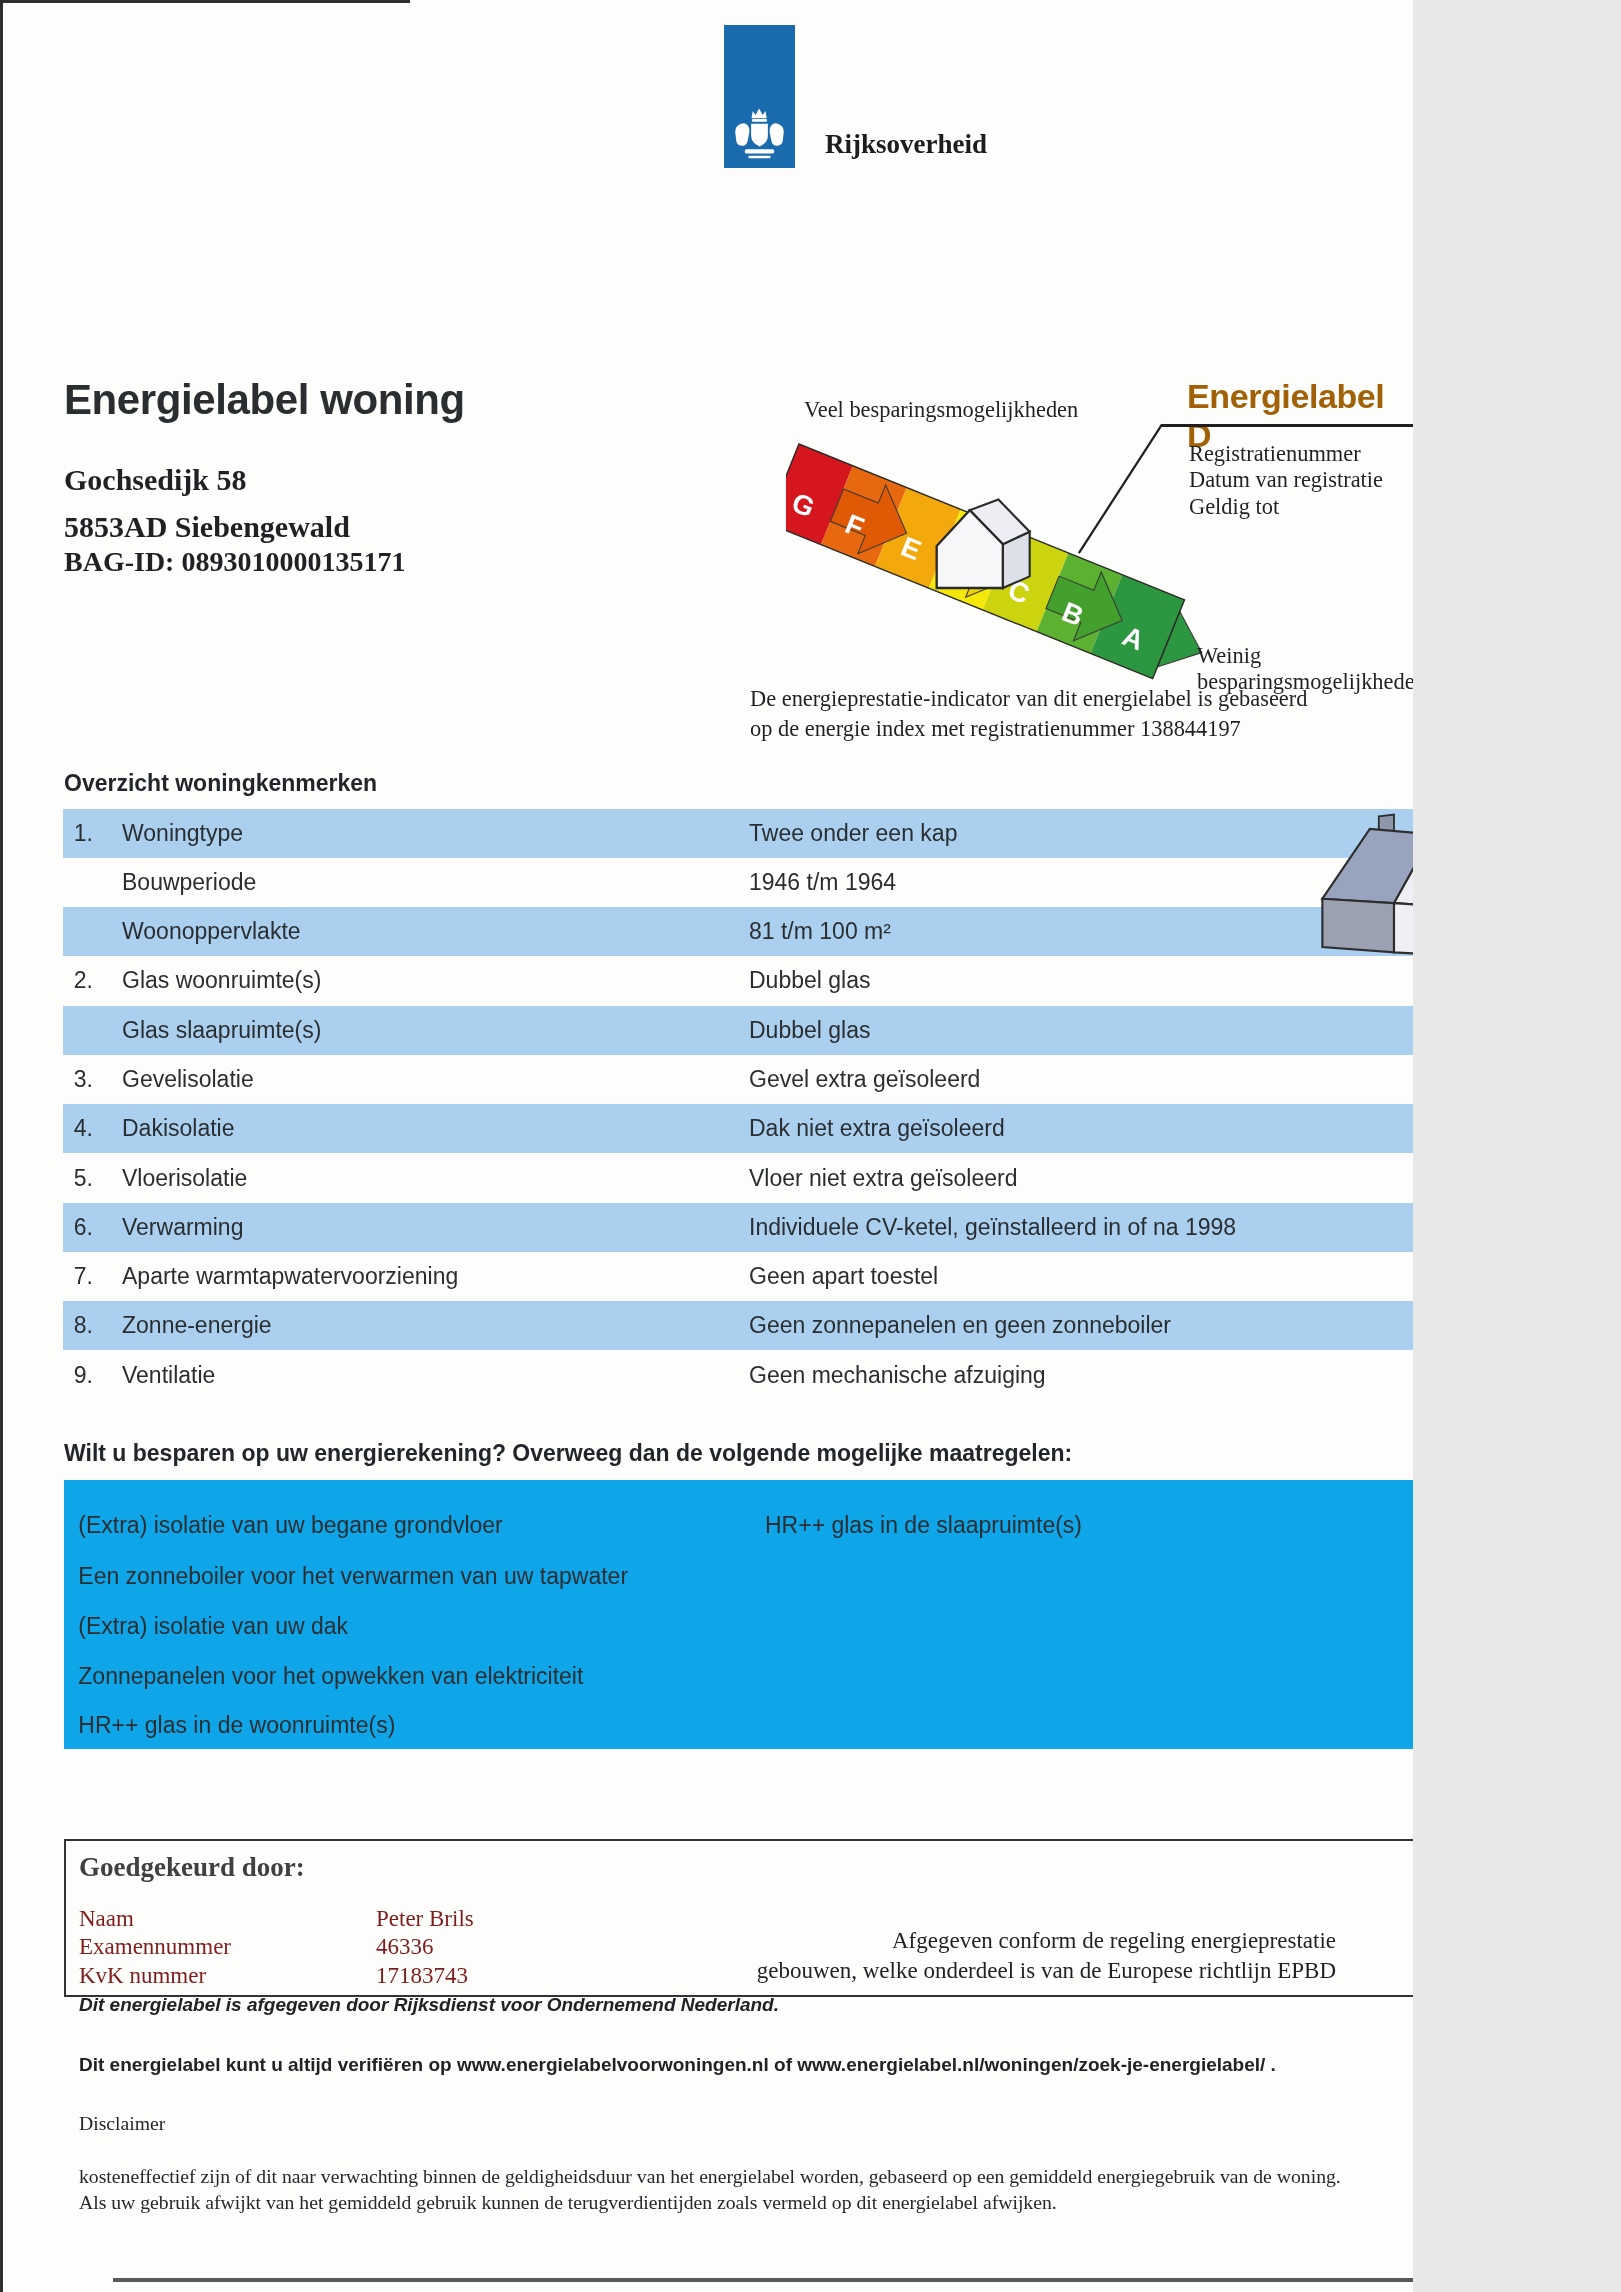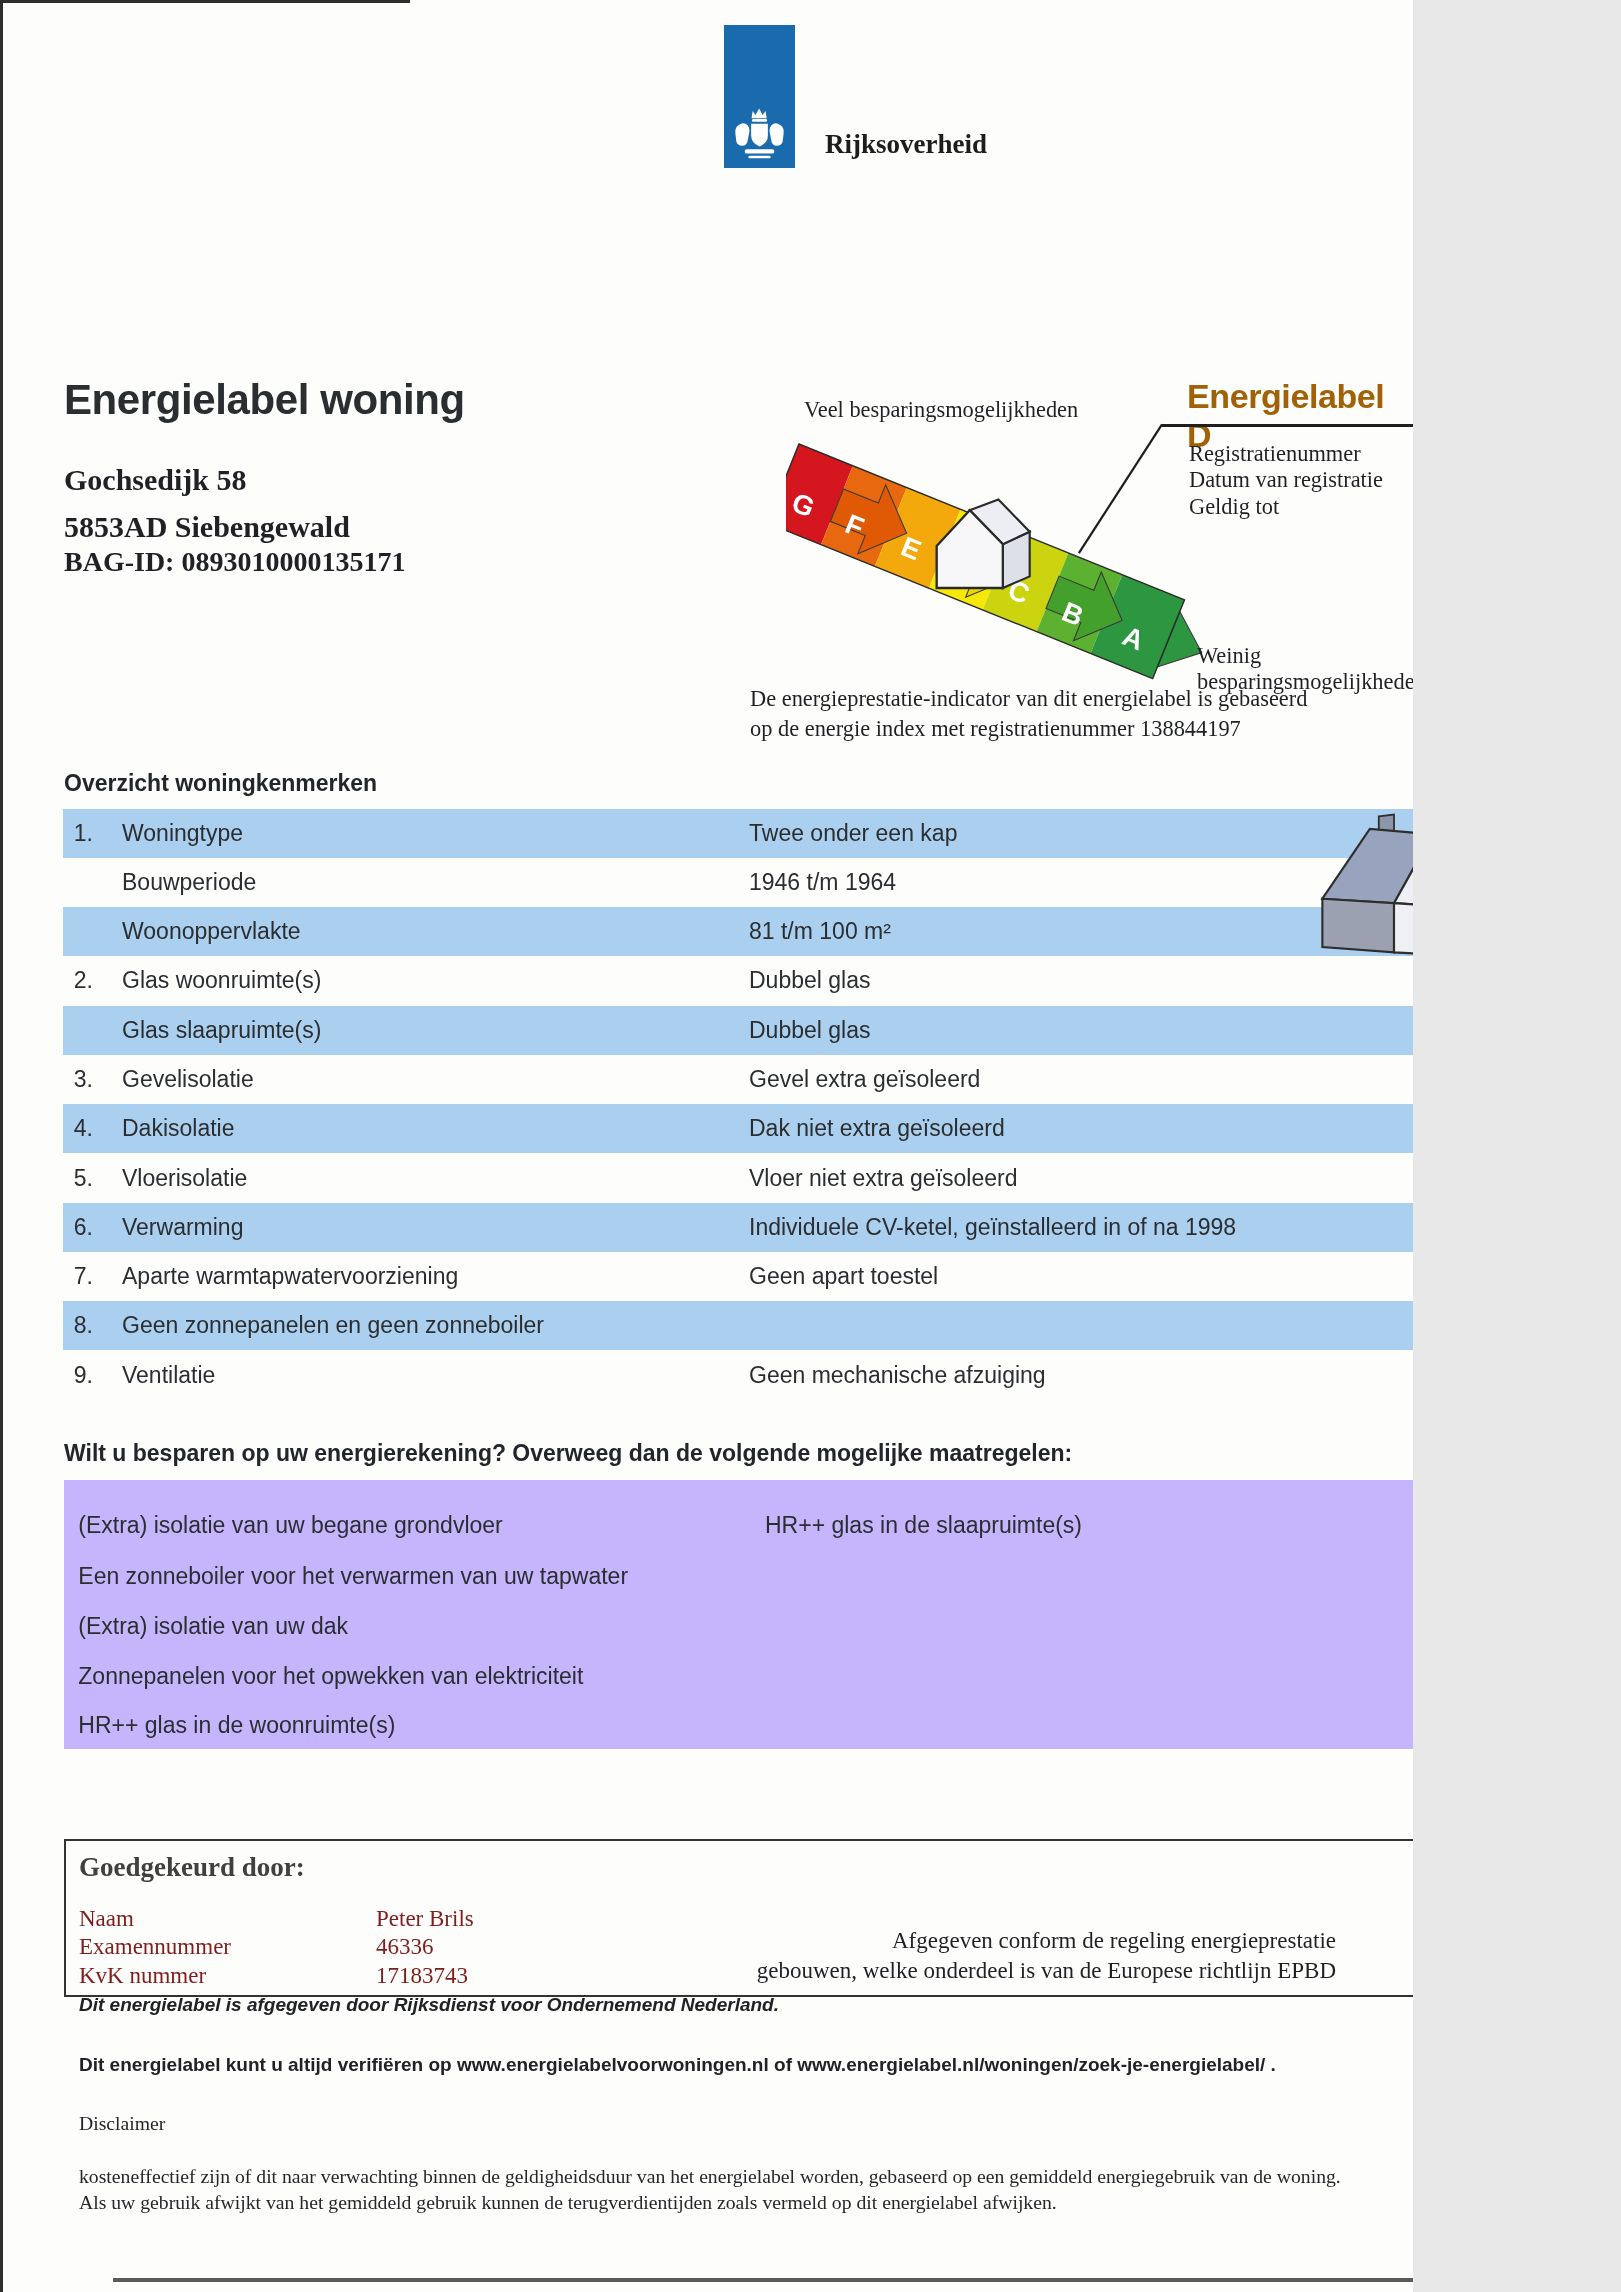--- a/index.html
+++ b/index.html
@@ -191,20 +191,21 @@
     <span class="klabel">Verwarming</span>
     <span class="kvalue">Individuele CV-ketel, geïnstalleerd in of na 1998</span>
   </div>
   <div class="abs krow" style="top:1252px;">
     <span class="num">7.</span>
     <span class="klabel">Aparte warmtapwatervoorziening</span>
     <span class="kvalue">Geen apart toestel</span>
   </div>
   <div class="abs krow" style="top:1301px;background:#abcfee;">
     <span class="num">8.</span>
+    <span class="klabel">Zonne-energie</span>
     <span class="kvalue">Geen zonnepanelen en geen zonneboiler</span>
   </div>
   <div class="abs krow" style="top:1351px;">
     <span class="num">9.</span>
     <span class="klabel">Ventilatie</span>
     <span class="kvalue">Geen mechanische afzuiging</span>
   </div>
   <div class="abs" style="left:1467px;top:1324px;width:4.5px;height:4.5px;border-radius:50%;background:#3a3a3a;"></div>
 
   <svg class="abs house-illustration" viewBox="0 0 258 192">
@@ -216,21 +217,21 @@
     <polygon points="105,123 148,46 218,52 185,128" fill="#eef0f6" stroke="#2e2e2e" stroke-width="2.4"></polygon>
 
     <polygon points="185,128 232,112 218,52" fill="#8e97ad" stroke="#2e2e2e" stroke-width="2.4"></polygon>
     <polygon points="185,128 232,112 232,162 185,182" fill="#6e7488" stroke="#2e2e2e" stroke-width="2.4"></polygon>
 
     <polygon points="25,118 105,123 105,178 25,172" fill="#9ba1b0" stroke="#2e2e2e" stroke-width="2.4"></polygon>
     <polygon points="105,123 185,128 185,182 105,178" fill="#eff0f4" stroke="#2e2e2e" stroke-width="2.4"></polygon>
   </svg>
 
   <div class="abs measures-heading">Wilt u besparen op uw energierekening? Overweeg dan de volgende mogelijke maatregelen:</div>
-  <div class="abs measures-box" style="background:#c4b5fd;">
+  <div class="abs measures-box" style="background:#0ea5e9;">
     <div class="abs mitem" style="left:14.3px;top:32px;">(Extra) isolatie van uw begane grondvloer</div>
     <div class="abs mitem" style="left:14.3px;top:83px;">Een zonneboiler voor het verwarmen van uw tapwater</div>
     <div class="abs mitem" style="left:14.3px;top:133px;">(Extra) isolatie van uw dak</div>
     <div class="abs mitem" style="left:14.3px;top:183px;">Zonnepanelen voor het opwekken van elektriciteit</div>
     <div class="abs mitem" style="left:14.3px;top:232px;">HR++ glas in de woonruimte(s)</div>
     <div class="abs mitem" style="left:701px;top:32px;">HR++ glas in de slaapruimte(s)</div>
   </div>
 
   <div class="abs approval-box"></div>
   <div class="abs approval-heading">Goedgekeurd door:</div>

